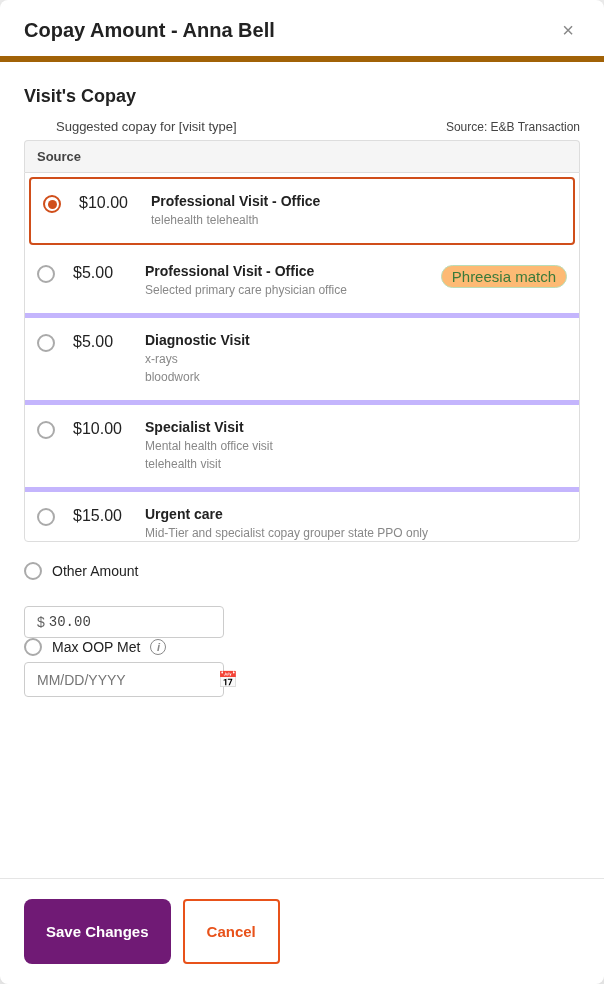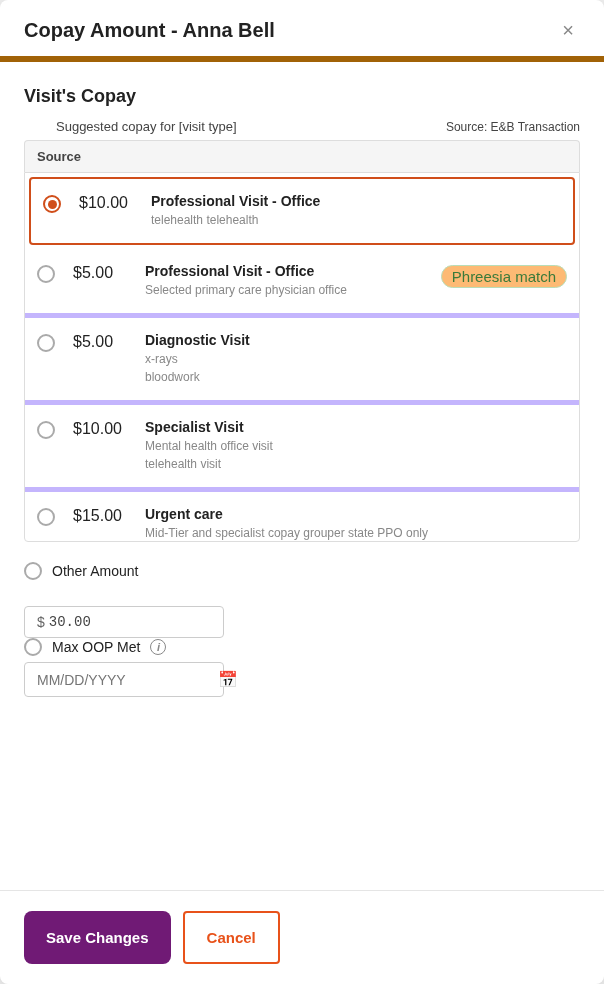--- a/index.html
+++ b/index.html
@@ -266,21 +266,21 @@
       padding: 2px 22px;
       font-size: 15px;
       font-weight: 600;
       cursor: pointer;
     }
     .btn-cancel {
       background: #fff;
       color: #e8521a;
       border: 2px solid #e8521a;
       border-radius: 4px;
-      padding: 16px 22px;
+      padding: 22px 22px;
       font-size: 15px;
       font-weight: 600;
       cursor: pointer;
     }
   </style>
 </head>
 <body>
 
 <div class="modal">
   <div class="modal-header">

